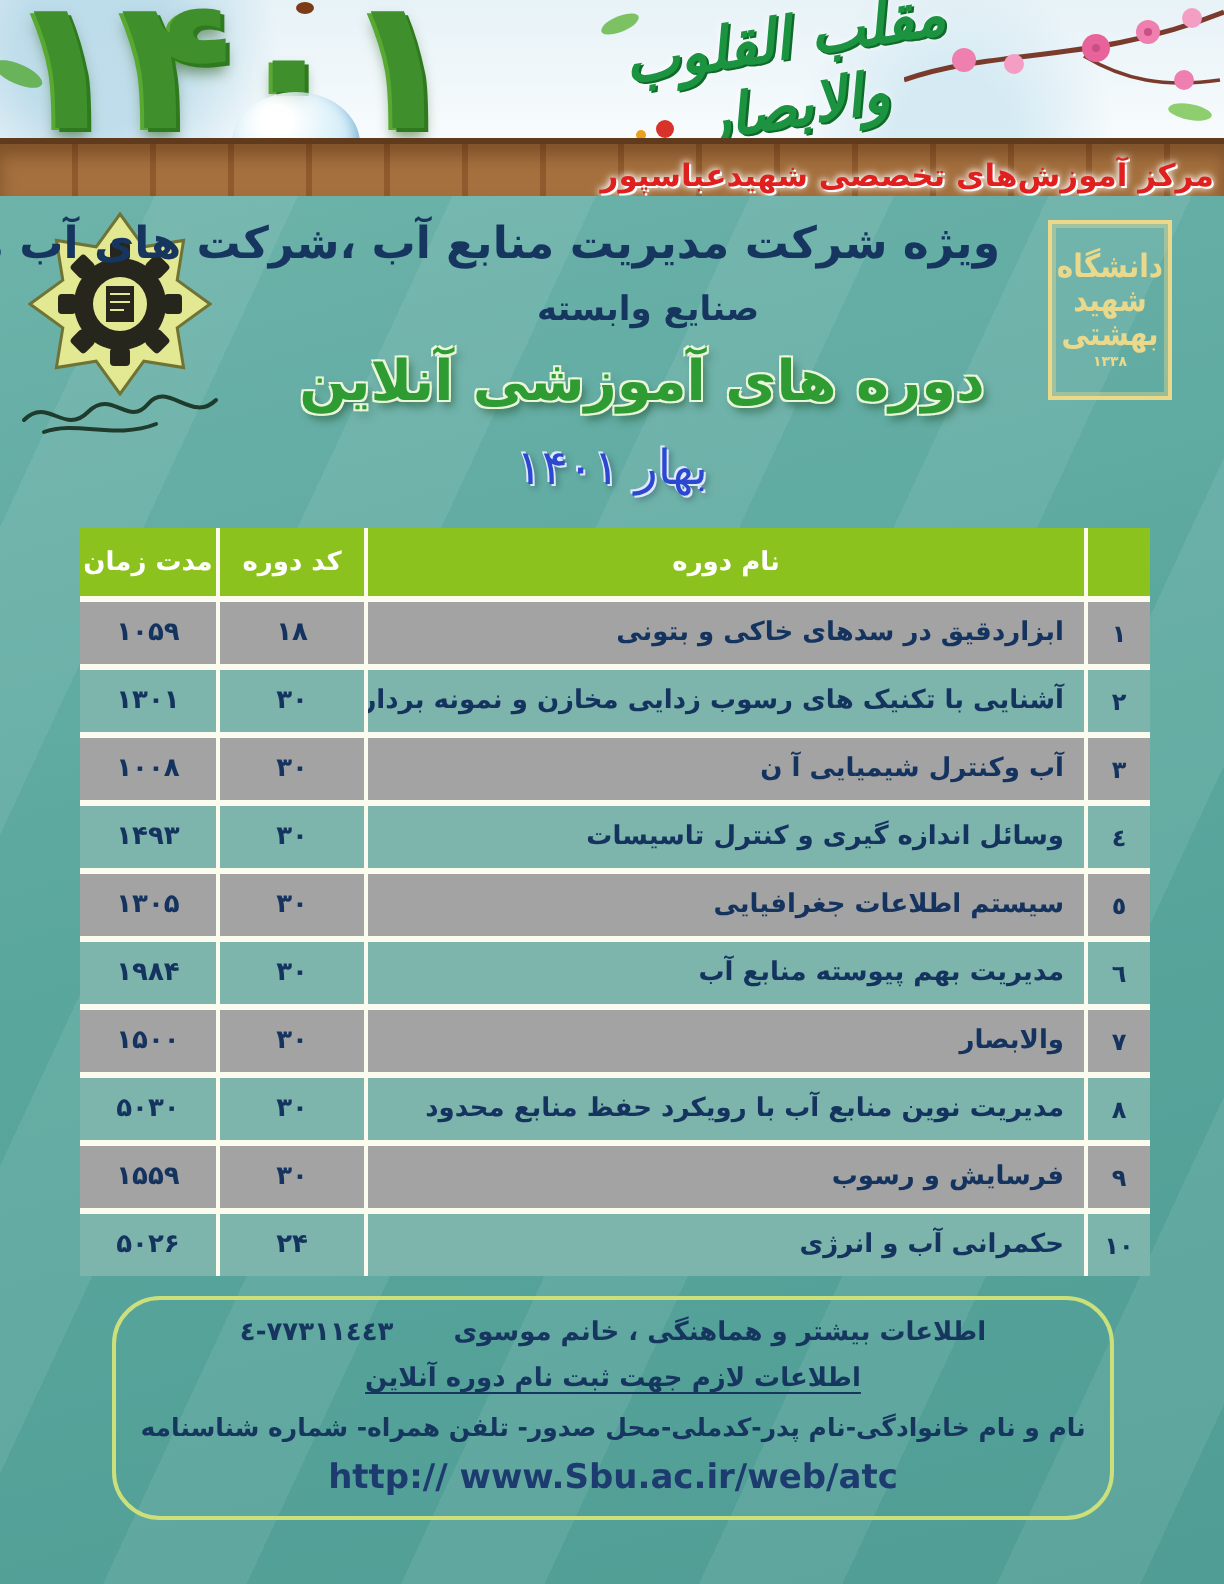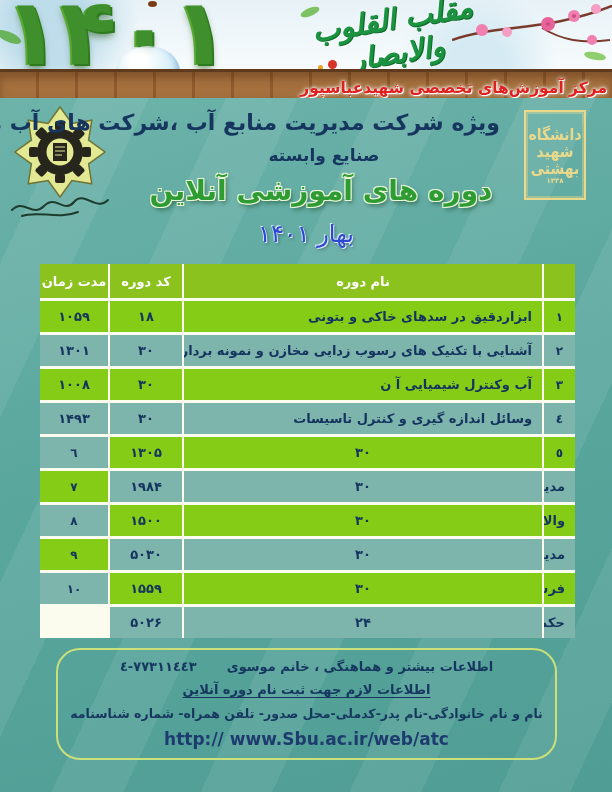--- a/index.html
+++ b/index.html
@@ -72,21 +72,21 @@
 
   
   .ctable{position:absolute;left:40px;top:166px;width:535px;direction:rtl;
     display:grid;grid-template-columns:31px 1fr 72px 68px;gap:3px 2px;background:#fbfcee;}
   .hcell{background:#8cc21d;color:#ffffff;font-size:13px;font-weight:bold;height:34px;
     display:flex;align-items:center;justify-content:center;white-space:nowrap;}
   .cell{height:31px;display:flex;align-items:center;justify-content:center;
     color:#14335e;font-weight:bold;font-size:13px;white-space:nowrap;overflow:hidden;}
   .cell.name{justify-content:flex-start;padding-right:10px;}
   .cell.numcol{font-size:12px;}
-  .row-odd{background:#84cc16;}
+  .row-odd{background:#a3a3a3;}
   .row-even{background:#7db4ac;}
 
   
   .info-box{position:absolute;left:56px;top:550px;width:497px;height:108px;border:2.5px solid #cbe07b;
     border-radius:24px;display:flex;flex-direction:column;justify-content:space-evenly;
     align-items:center;color:#16365f;direction:rtl;}
   .contact-line{display:flex;direction:rtl;align-items:center;gap:30px;
     font-size:13px;font-weight:bold;}
   .phone{direction:ltr;unicode-bidi:isolate;font-weight:bold;}
   .reg-title{font-size:13px;font-weight:bold;text-decoration:underline;text-underline-offset:3px;}
@@ -190,20 +190,21 @@
       <div class="cell name row-odd">آب وکنترل شیمیایی آ ن</div>
       <div class="cell row-odd">۳۰</div>
       <div class="cell row-odd">۱۰۰۸</div>
 
       <div class="cell numcol row-even">٤</div>
       <div class="cell name row-even">وسائل اندازه گیری و کنترل تاسیسات</div>
       <div class="cell row-even">۳۰</div>
       <div class="cell row-even">۱۴۹۳</div>
 
       <div class="cell numcol row-odd">٥</div>
+      <div class="cell name row-odd">سیستم اطلاعات جغرافیایی</div>
       <div class="cell row-odd">۳۰</div>
       <div class="cell row-odd">۱۳۰۵</div>
 
       <div class="cell numcol row-even">٦</div>
       <div class="cell name row-even">مدیریت بهم پیوسته منابع آب</div>
       <div class="cell row-even">۳۰</div>
       <div class="cell row-even">۱۹۸۴</div>
 
       <div class="cell numcol row-odd">۷</div>
       <div class="cell name row-odd">والابصار</div>

